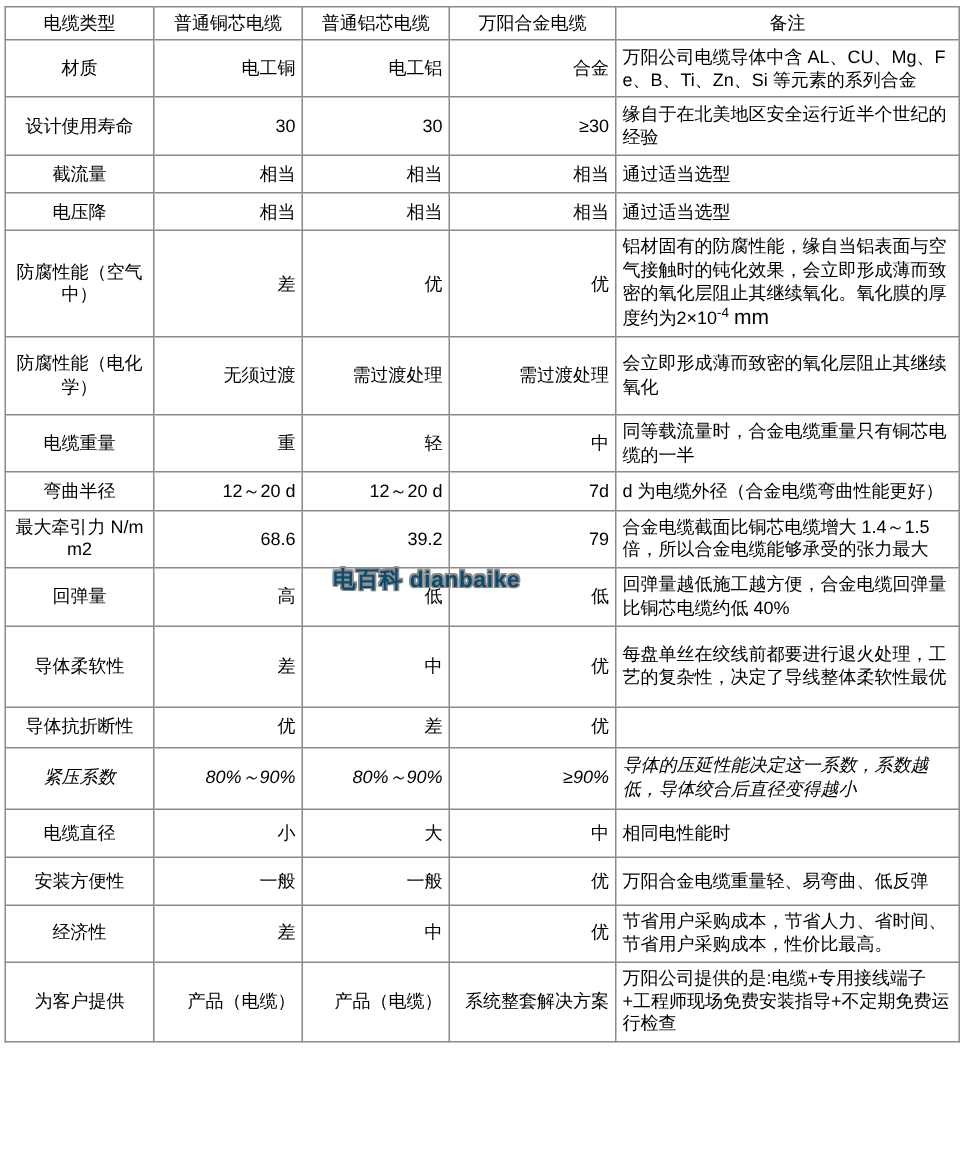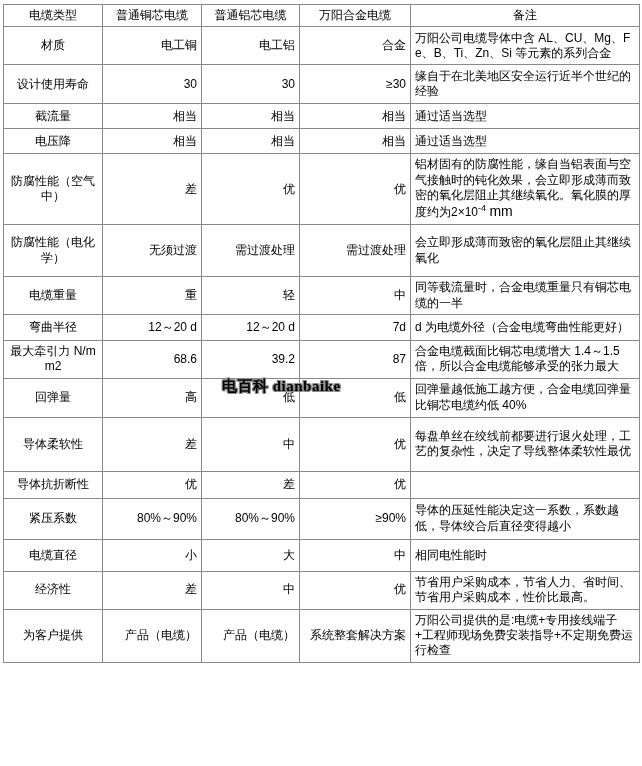--- a/index.html
+++ b/index.html
@@ -59,25 +59,25 @@
     vertical-align: super;
   }
   .unit {
     font-size: 14px;
   }
   
   #watermark {
     position: absolute;
     left: 222px;
     top: 373px;
-    font-family: Liberation Serif, serif;
+    font-family: Liberation Sans, sans-serif;
     font-size: 15px;
     font-weight: bold;
     letter-spacing: 0.5px;
-    color: #000000;
+    color: #0c4a6e;
     text-shadow:
        1px 0 0 #8d8d8d, -1px 0 0 #8d8d8d,
        0 1px 0 #8d8d8d, 0 -1px 0 #8d8d8d,
        1px 1px 0 #8d8d8d, -1px -1px 0 #8d8d8d,
        1px -1px 0 #8d8d8d, -1px 1px 0 #8d8d8d;
     white-space: nowrap;
     pointer-events: none;
   }
 </style>
 </head>
@@ -154,21 +154,21 @@
           <td class="lab">弯曲半径</td>
           <td class="val">12～20 d</td>
           <td class="val">12～20 d</td>
           <td class="val">7d</td>
           <td class="note">d 为电缆外径（合金电缆弯曲性能更好）</td>
         </tr>
         <tr style="height: 31px;">
           <td class="lab">最大牵引力 N/mm2</td>
           <td class="val">68.6</td>
           <td class="val">39.2</td>
-          <td class="val">87</td>
+          <td class="val">79</td>
           <td class="note">合金电缆截面比铜芯电缆增大 1.4～1.5倍，所以合金电缆能够承受的张力最大</td>
         </tr>
         <tr style="height: 39px;">
           <td class="lab">回弹量</td>
           <td class="val">高</td>
           <td class="val">低</td>
           <td class="val">低</td>
           <td class="note">回弹量越低施工越方便，合金电缆回弹量比铜芯电缆约低 40%</td>
         </tr>
         <tr style="height: 54px;">
@@ -178,33 +178,40 @@
           <td class="val">优</td>
           <td class="note">每盘单丝在绞线前都要进行退火处理，工艺的复杂性，决定了导线整体柔软性最优</td>
         </tr>
         <tr style="height: 27px;">
           <td class="lab">导体抗折断性</td>
           <td class="val">优</td>
           <td class="val">差</td>
           <td class="val">优</td>
           <td class="note"></td>
         </tr>
-        <tr style="height: 41px;">
+        <tr style="height: 41px; font-style: italic;">
           <td class="lab">紧压系数</td>
           <td class="val">80%～90%</td>
           <td class="val">80%～90%</td>
           <td class="val">≥90%</td>
           <td class="note">导体的压延性能决定这一系数，系数越低，导体绞合后直径变得越小</td>
         </tr>
         <tr style="height: 32px;">
           <td class="lab">电缆直径</td>
           <td class="val">小</td>
           <td class="val">大</td>
           <td class="val">中</td>
           <td class="note">相同电性能时</td>
+        </tr>
+        <tr style="height: 32px;">
+          <td class="lab">安装方便性</td>
+          <td class="val">一般</td>
+          <td class="val">一般</td>
+          <td class="val">优</td>
+          <td class="note">万阳合金电缆重量轻、易弯曲、低反弹</td>
         </tr>
         <tr style="height: 34px;">
           <td class="lab">经济性</td>
           <td class="val">差</td>
           <td class="val">中</td>
           <td class="val">优</td>
           <td class="note">节省用户采购成本，节省人力、省时间、节省用户采购成本，性价比最高。</td>
         </tr>
         <tr style="height: 51px;">
           <td class="lab">为客户提供</td>

